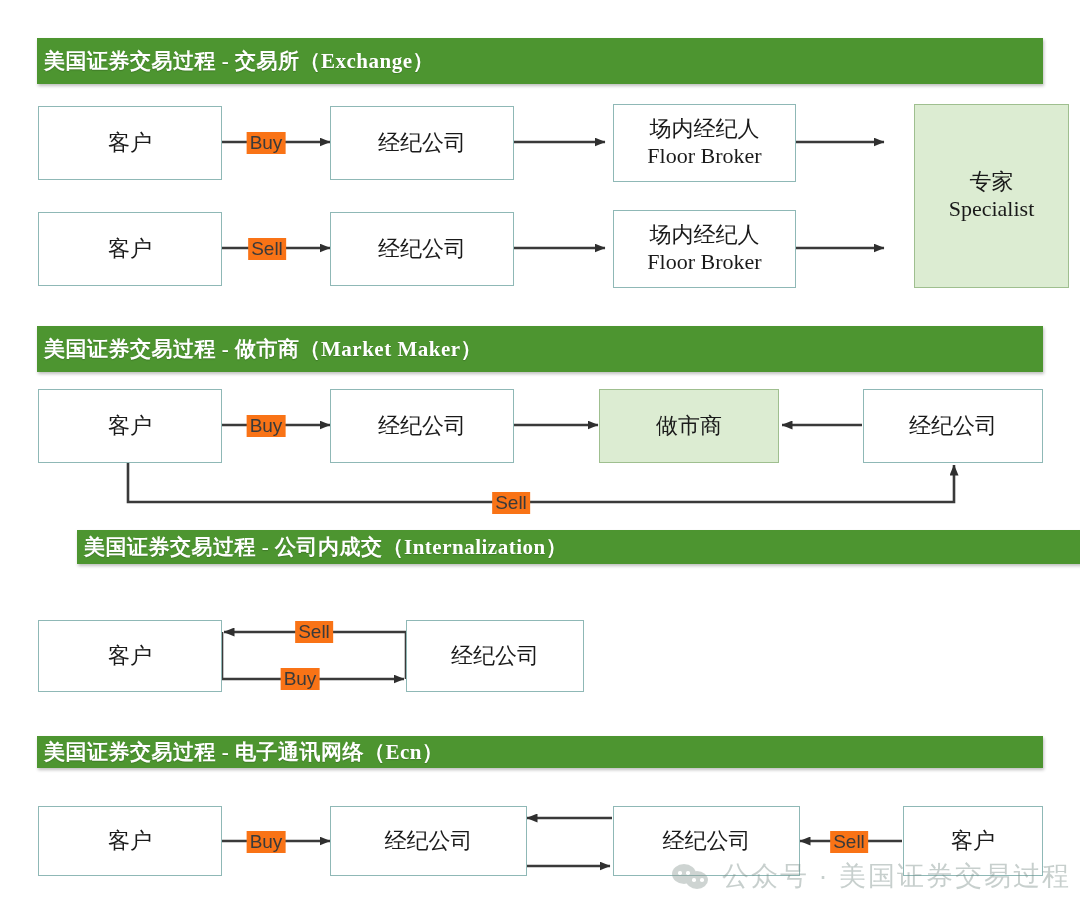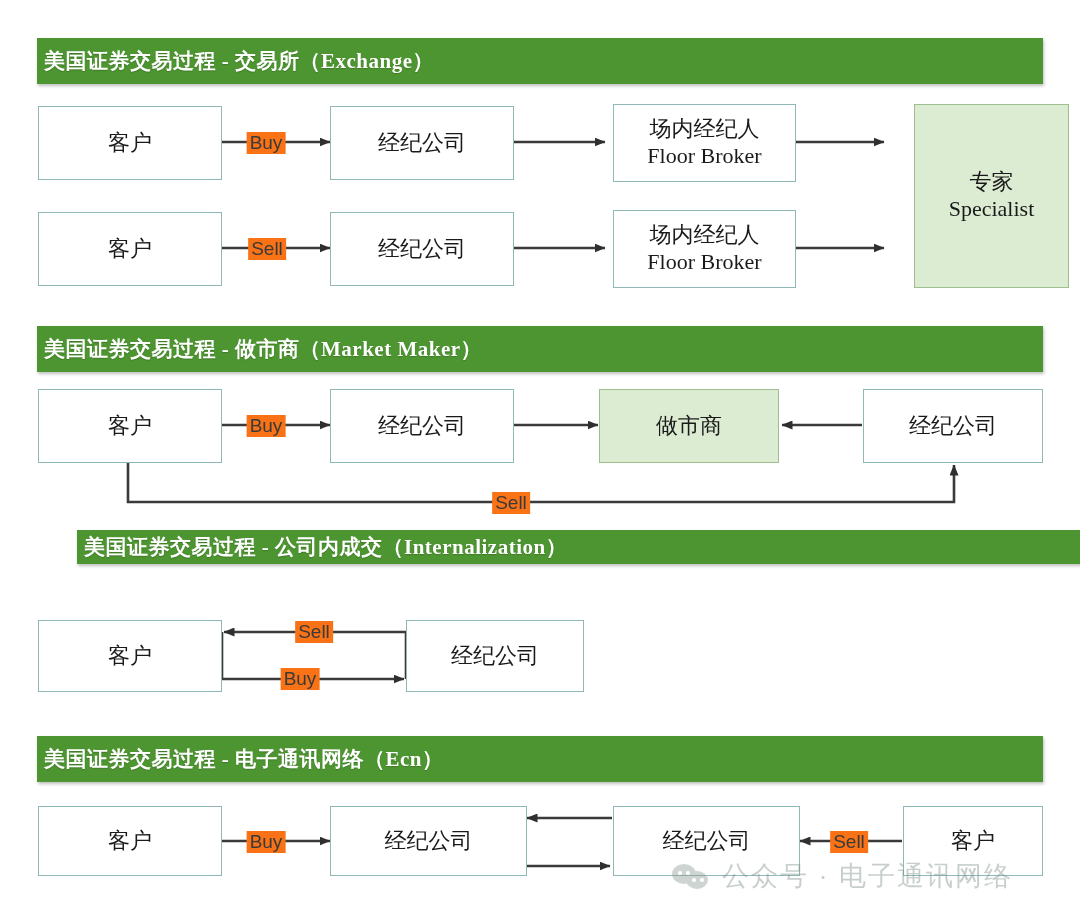--- a/index.html
+++ b/index.html
@@ -243,21 +243,21 @@
     <span class="node-label">客户</span>
   </div>
 
   <div class="node" style="left:406px; top:620px; width:178px; height:72px;">
     <span class="node-label">经纪公司</span>
   </div>
 
   <div class="wire-label" style="left:314px; top:632px;">Sell</div>
   <div class="wire-label" style="left:300px; top:679px;">Buy</div>
 
-  <div class="section-bar" style="left:37px; top:736px; width:1006px; height:46px;">
+  <div class="section-bar" style="left:37px; top:736px; width:1006px; height:32px;">
     <span class="bar-title">美国证券交易过程 - 电子通讯网络（Ecn）</span>
   </div>
 
   <div class="node" style="left:38px; top:806px; width:184px; height:70px;">
     <span class="node-label">客户</span>
   </div>
 
   <div class="node" style="left:330px; top:806px; width:197px; height:70px;">
     <span class="node-label">经纪公司</span>
   </div>
@@ -275,16 +275,16 @@
 
   <div class="watermark" style="left:672px; top:858px;">
     <span class="wechat-mark">
       <span class="bub-a"></span>
       <span class="bub-b"></span>
       <span class="dot" style="left:6px;  top:9px;"></span>
       <span class="dot" style="left:14px; top:9px;"></span>
       <span class="dot" style="left:20px; top:16px;"></span>
       <span class="dot" style="left:28px; top:16px;"></span>
     </span>
-    <span>公众号 · 电子通讯网络</span>
+    <span>公众号 · 美国证券交易过程</span>
   </div>
 
 </div>
 
 </body></html>

